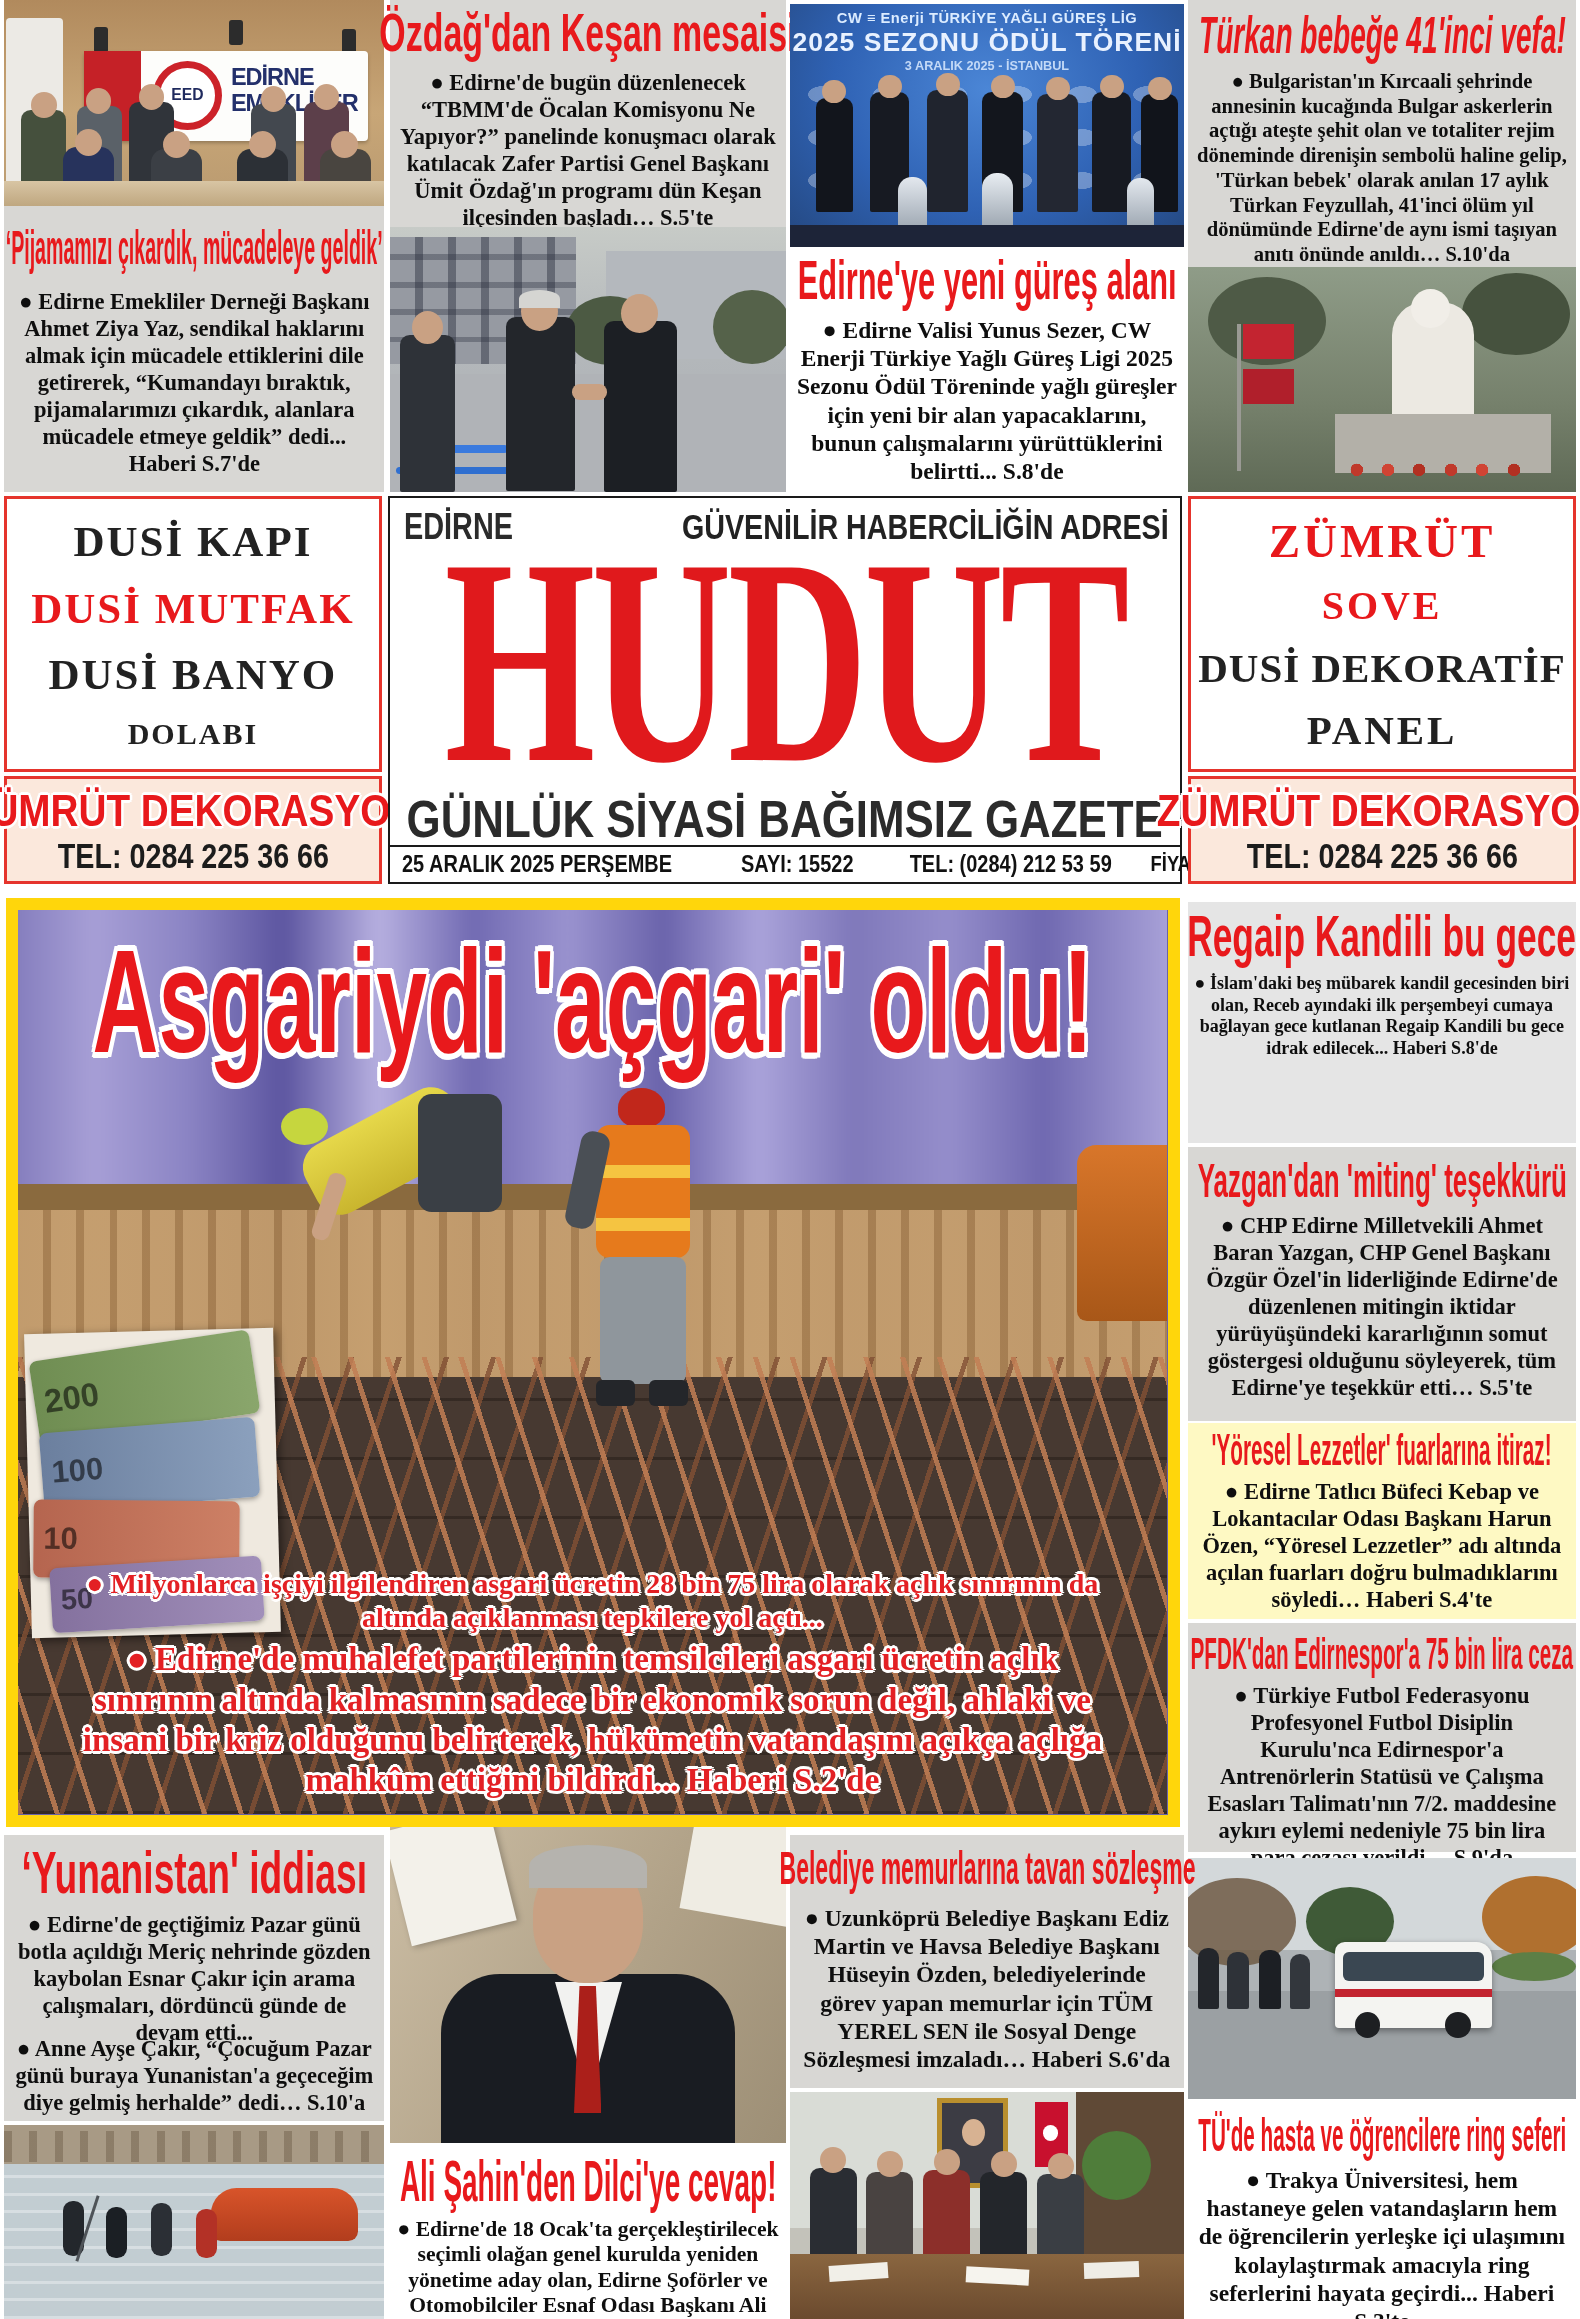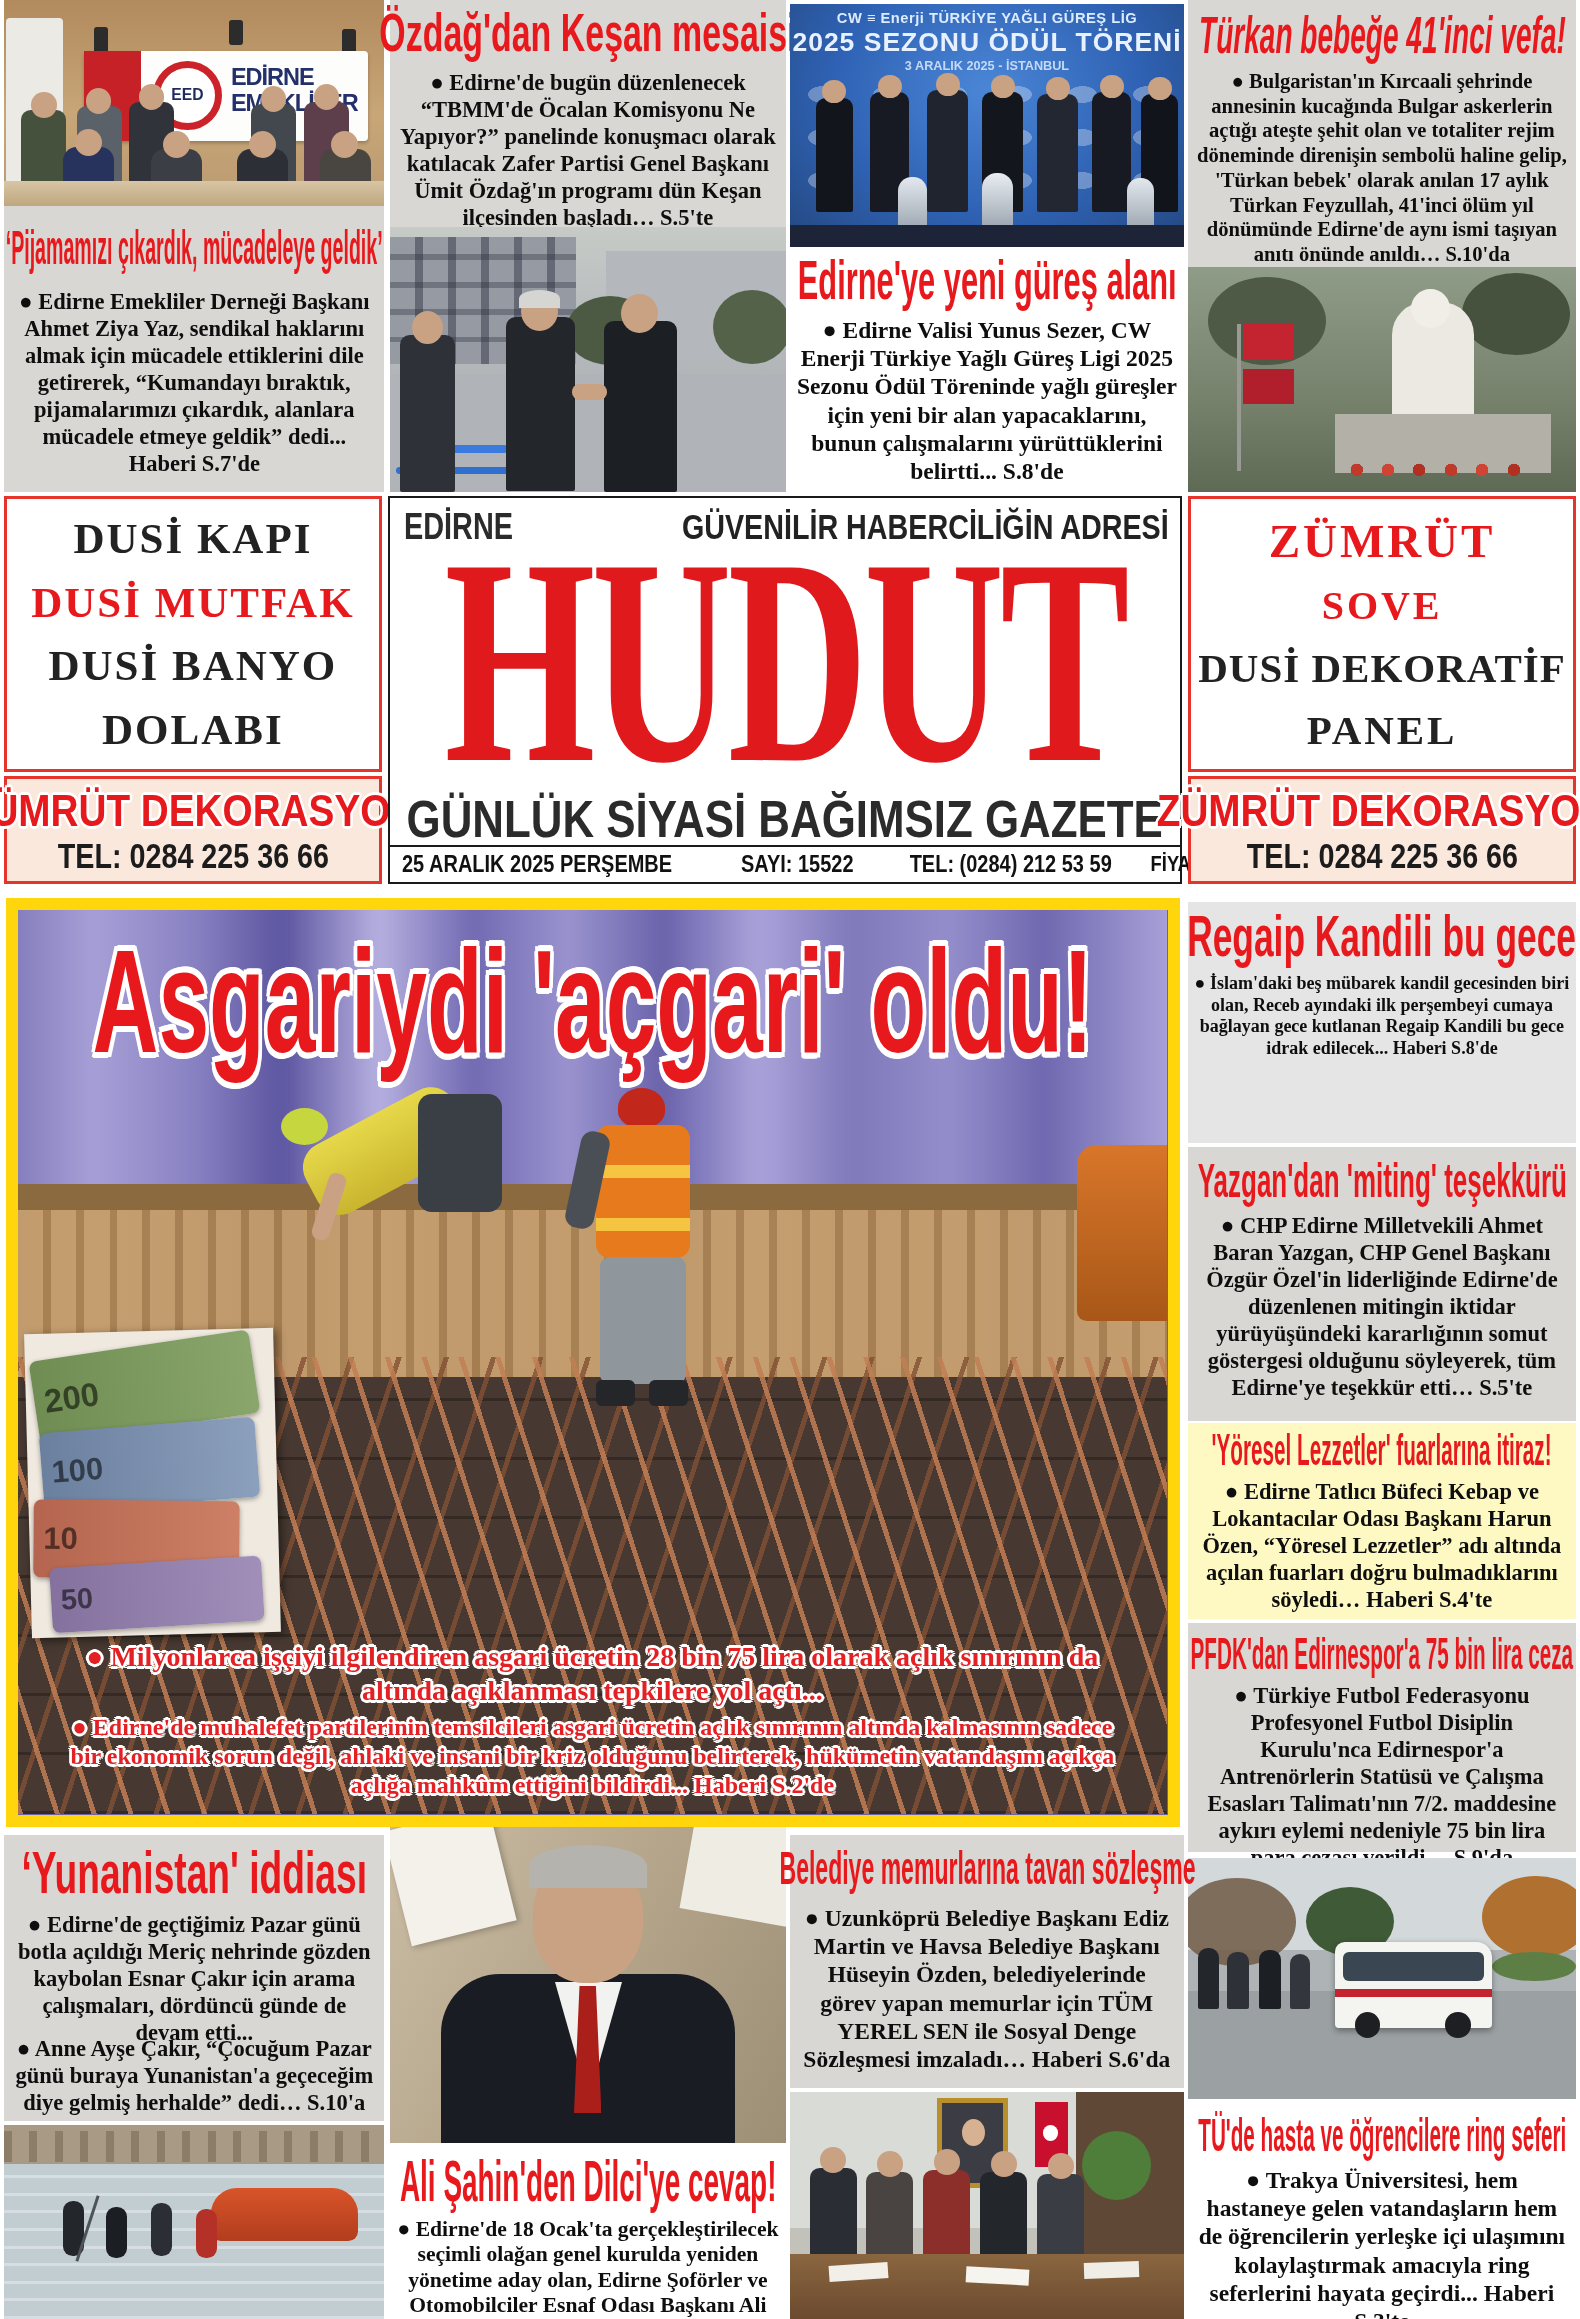--- a/index.html
+++ b/index.html
@@ -161,21 +161,21 @@
       <div class="abs" style="left:223px;top:21.6px;width:39px;height:39px;border-radius:50%;background:#f1eee8;"></div>
       <div class="abs" style="left:147px;top:147px;width:216px;height:59px;background:#b3b0a8;"></div>
       <div class="abs" style="left:157px;top:192px;width:196px;height:21.6px;background:radial-gradient(circle 8.8px at 11.8px 10.8px,#c0392b 70%,transparent 72%),radial-gradient(circle 8.8px at 43px 10.8px,#d04434 70%,transparent 72%),radial-gradient(circle 8.8px at 74px 10.8px,#b23022 70%,transparent 72%),radial-gradient(circle 8.8px at 106px 10.8px,#c0392b 70%,transparent 72%),radial-gradient(circle 8.8px at 137px 10.8px,#d04434 70%,transparent 72%),radial-gradient(circle 8.8px at 169px 10.8px,#b23022 70%,transparent 72%);"></div>
     </div>
   </div>
 
   <div class="abs adbox" style="left:3.9px;top:496px;width:378px;height:276px;">
     <div class="serifbig" style="font-size:43px;color:#222;letter-spacing:2px;">DUSİ KAPI</div>
     <div class="serifbig" style="font-size:43px;color:var(--red);letter-spacing:2px;">DUSİ MUTFAK</div>
     <div class="serifbig" style="font-size:43px;color:#222;letter-spacing:2px;">DUSİ BANYO</div>
-    <div class="serifbig" style="font-size:43px;color:#222;letter-spacing:2px;">DOLABI</div>
+    <div class="serifbig" style="font-size:30px;color:#222;letter-spacing:2px;">DOLABI</div>
   </div>
   <div class="abs pinkbox" style="left:3.9px;top:776px;width:378px;height:108px;">
     <div class="hl" style="width:100%;height:47px;">
         <span class="hl-in stroke-sm" style="font-size:45px;--sx:.86">ZÜMRÜT DEKORASYON</span>
       </div>
     <div class="hl blackhl" style="width:100%;height:35px;">
         <span class="hl-in" style="font-size:35px;--sx:.82;color:#1c1c1c">TEL: 0284 225 36 66</span>
       </div>
   </div>
 
@@ -256,21 +256,21 @@
         <div class="note" style="left:3.9px;top:169px;width:206px;height:78px;background:linear-gradient(90deg,#b5654f,#cd8065);transform:rotate(2deg);font-size:31px;">
             <span>10</span>
           </div>
         <div class="note" style="left:19.6px;top:231px;width:212px;height:65px;background:linear-gradient(90deg,#84719e,#a18fba);transform:rotate(-2deg);font-size:29px;">
             <span>50</span>
           </div>
       </div>
 
       <div class="abs" style="left:4%;bottom:13.7px;width:92%;">
         <div class="bd stroke-sm" style="font-size:28px;color:#e32024;line-height:1.22;">●  Milyonlarca işçiyi ilgilendiren asgari ücretin 28 bin 75 lira olarak açlık sınırının da altında açıklanması tepkilere yol açtı...</div>
-        <div class="bd stroke-sm" style="font-size:24px;color:#e32024;line-height:1.22;margin-top:3.9px;">●  Edirne'de muhalefet partilerinin temsilcileri asgari ücretin açlık sınırının altında kalmasının sadece bir ekonomik sorun değil, ahlaki ve insani bir kriz olduğunu belirterek, hükümetin vatandaşını açıkça açlığa mahkûm ettiğini bildirdi... Haberi S.2'de</div>
+        <div class="bd stroke-sm" style="font-size:33px;color:#e32024;line-height:1.22;margin-top:3.9px;">●  Edirne'de muhalefet partilerinin temsilcileri asgari ücretin açlık sınırının altında kalmasının sadece bir ekonomik sorun değil, ahlaki ve insani bir kriz olduğunu belirterek, hükümetin vatandaşını açıkça açlığa mahkûm ettiğini bildirdi... Haberi S.2'de</div>
       </div>
     </div>
   </div>
 
   <div class="abs" style="left:1188px;top:902px;width:388px;height:241px;background:#e5e5e5;">
     <div class="hl" style="position:absolute;left:0;top:3.9px;width:100%;height:61px;">
       <span class="hl-in" style="font-size:57px;--sx:.62">Regaip Kandili bu gece</span>
     </div>
     <div class="bd abs" style="left:5.9px;top:71px;width:376px;font-size:18px;">● İslam'daki beş mübarek kandil gecesinden biri olan, Receb ayındaki ilk perşembeyi cumaya bağlayan gece kutlanan Regaip Kandili bu gece idrak edilecek... Haberi S.8'de</div>
   </div>

